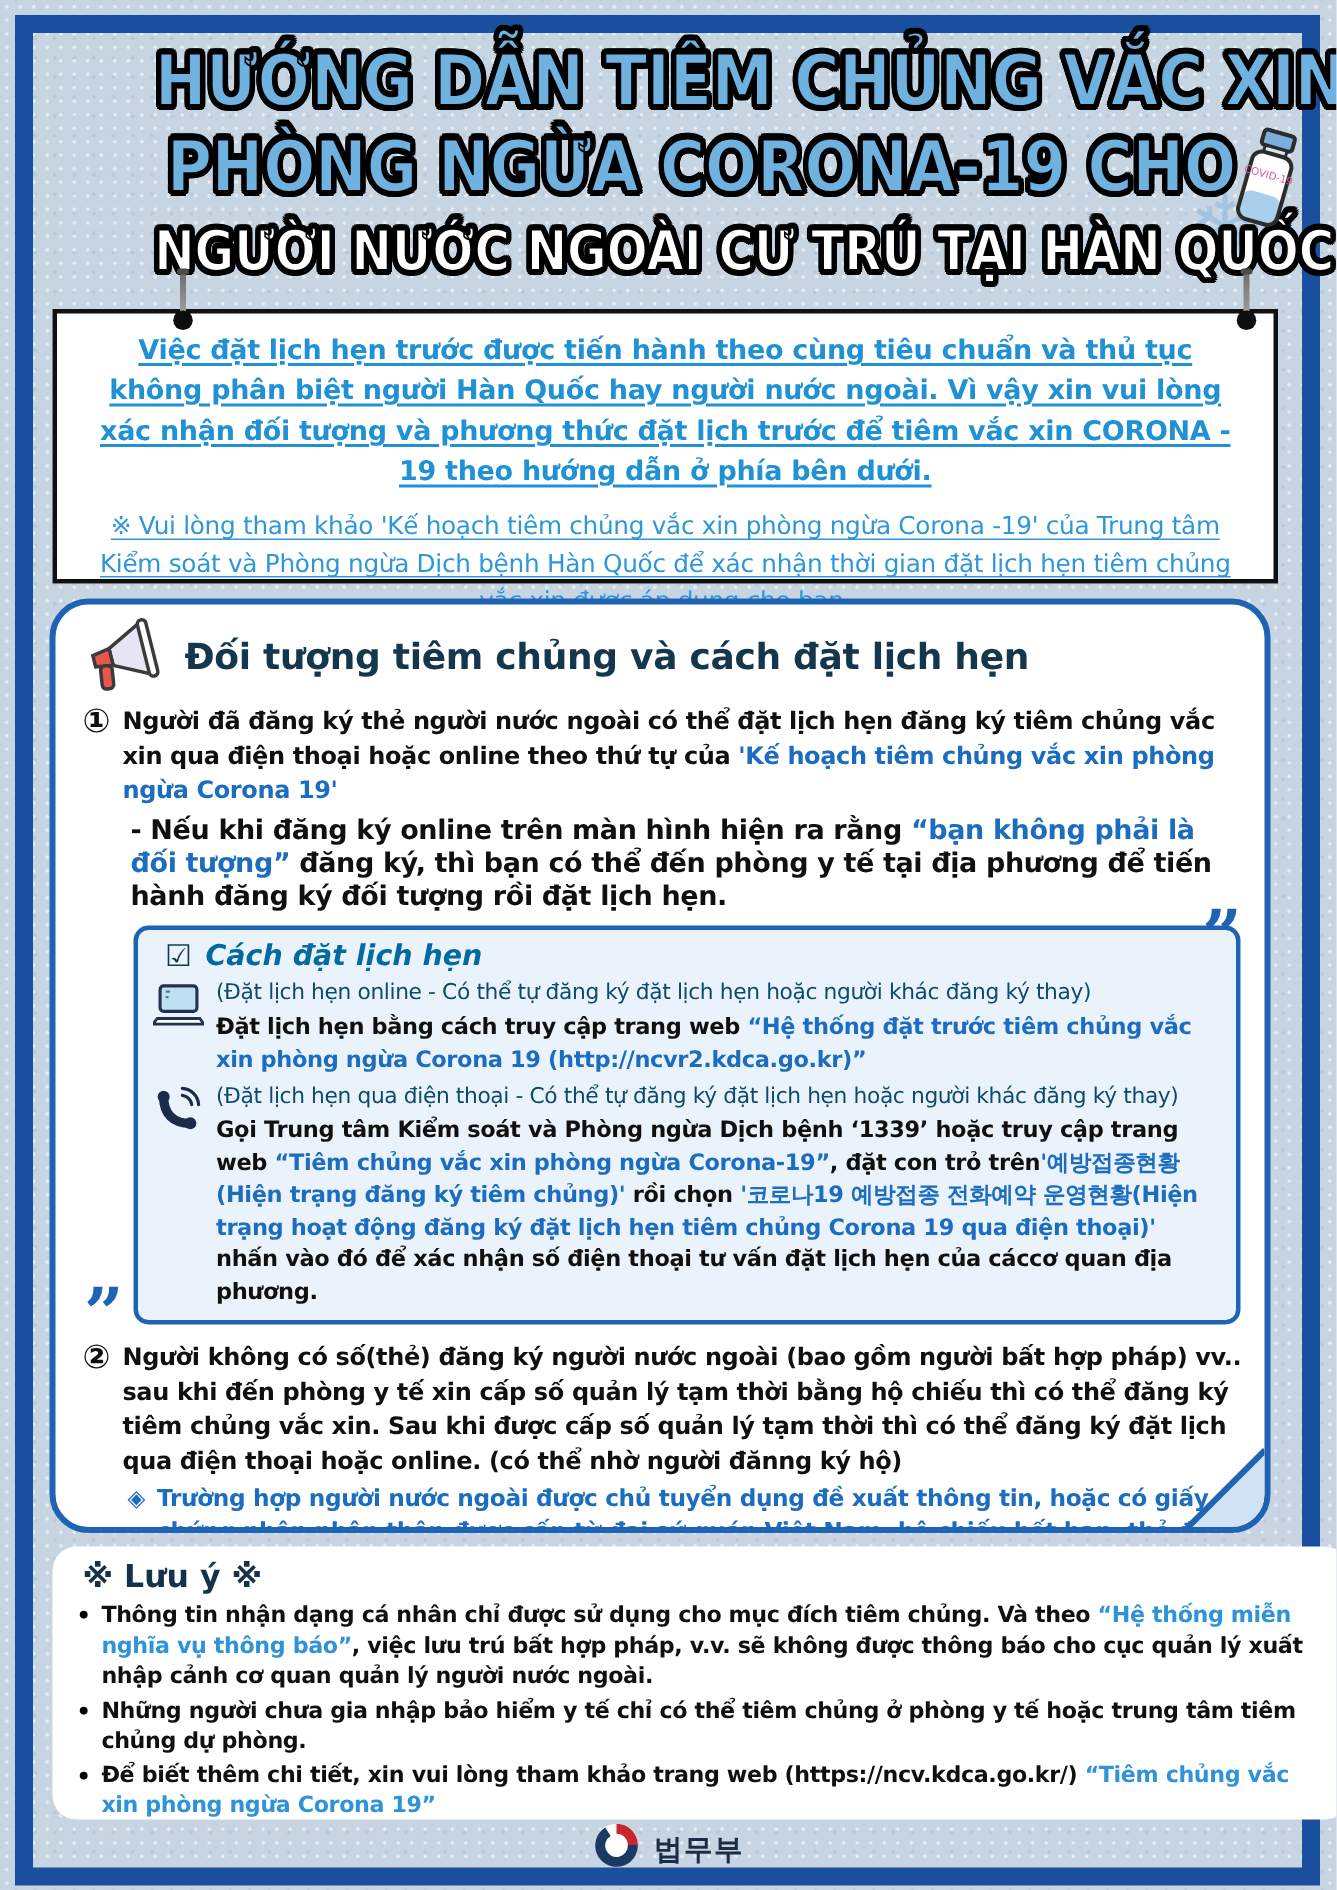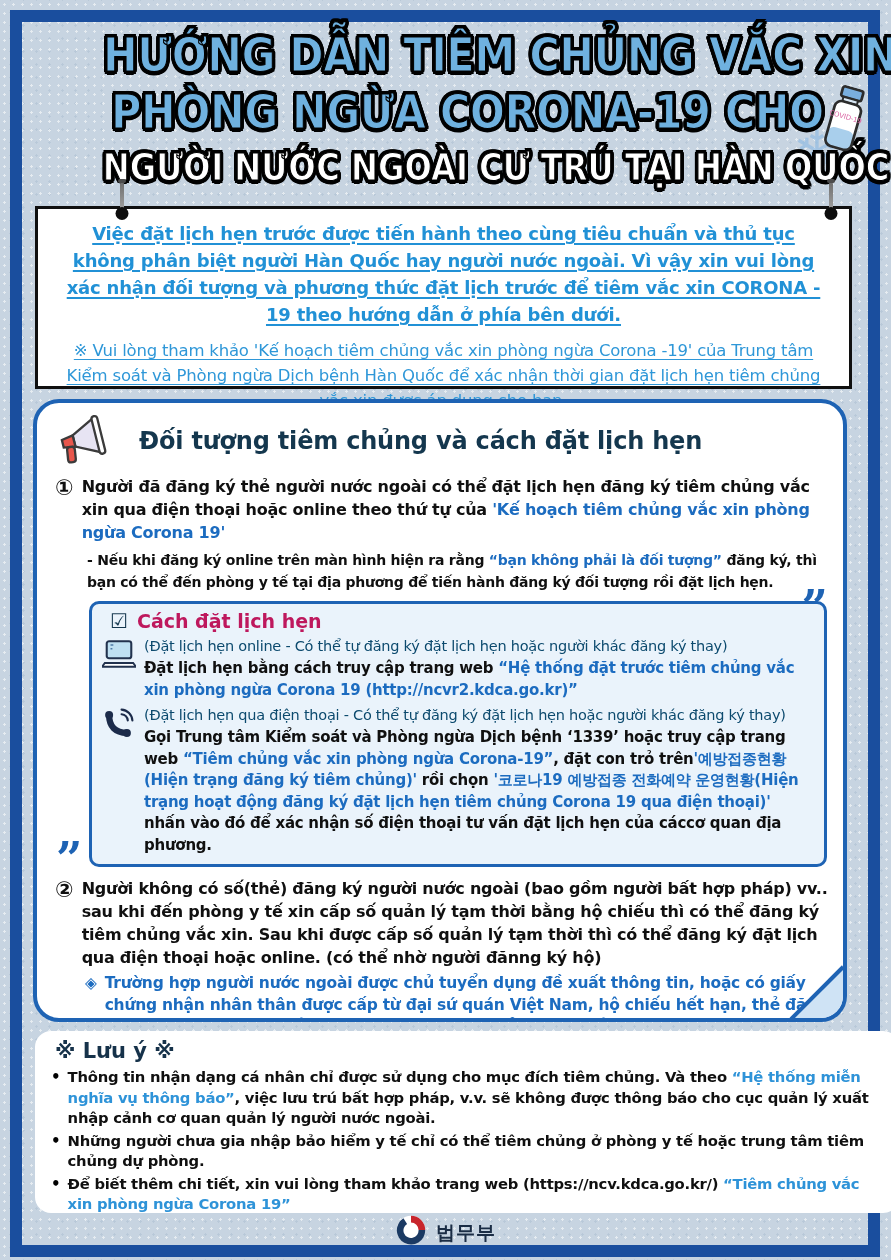--- a/index.html
+++ b/index.html
@@ -39,27 +39,27 @@
   
   .main-box{position:absolute;left:33px;top:399px;width:814px;height:623px;background:#fff;
     border:4px solid #1e63b4;border-radius:26px;box-sizing:border-box;padding:8px 14px 0 12px;overflow:hidden;z-index:2;}
   .main-head{display:flex;align-items:center;gap:12px;margin:0 0 4px 4px;}
   .main-title{font-size:24px;font-weight:800;color:#14374e;letter-spacing:-.2px;}
   .item{display:flex;gap:8px;margin-left:6px;}
   .inum{font-size:22px;font-weight:600;color:#0f0f0f;flex:none;line-height:26px;}
   .itext{font-size:16px;font-weight:600;color:#101010;line-height:23px;letter-spacing:-.25px;}
   .rt-b{color:#1c6cc0;}
   .rt-lb{color:#2e93d8;font-weight:700;}
-  .item1-sub{margin:5px 2px 8px 38px;font-size:14px;font-weight:600;line-height:22px;color:#101010;letter-spacing:-.25px;}
+  .item1-sub{margin:5px 2px 8px 38px;font-size:18px;font-weight:600;line-height:22px;color:#101010;letter-spacing:-.25px;}
 
   .howto{position:relative;margin:8px 0 10px 40px;width:738px;background:#eaf3fb;border:3px solid #1e63b4;
     border-radius:10px;padding:6px 12px 8px 10px;box-sizing:border-box;}
   .howto-head{display:flex;align-items:center;gap:9px;margin-left:8px;}
   .check-icon{font-size:20px;color:#14374e;line-height:1;}
-  .howto-title{font-size:19px;font-weight:800;color:#be185d;}
+  .howto-title{font-size:19px;font-weight:800;color:#0369a1;font-style:italic;}
   .hrow{display:flex;gap:6px;margin-top:4px;}
   .hicon{flex:none;width:36px;padding-top:3px;}
   .htext{flex:1;}
   .hlabel{font-size:14.5px;font-weight:400;color:#0c4a6e;line-height:20px;letter-spacing:-.25px;}
   .hbody{font-size:15px;font-weight:600;color:#101010;line-height:21.5px;margin-top:2px;letter-spacing:-.25px;}
   .quote{position:absolute;font-weight:800;color:#1e63b4;font-size:46px;line-height:1;font-family:"DejaVu Serif",serif;z-index:3;}
   .quote.tr{top:-20px;right:-4px;}
   .quote.bl{bottom:-18px;left:-36px;}
 
   .item2-note{display:flex;gap:8px;margin:3px 0 5px 36px;font-size:15.5px;font-weight:700;color:#1c6cc0;line-height:22px;letter-spacing:-.25px;}
@@ -112,21 +112,21 @@
   <section class="main-box">
     <div class="main-head">
       <svg width="58" height="54" viewBox="0 0 60 56">
         <g transform="rotate(-14 30 28)">
           <path d="M22 20 L46 8 L46 44 L22 32 Z" fill="#e7e4f3" stroke="#3b3b3b" stroke-width="2.4"></path>
           <rect x="45" y="6" width="6" height="40" rx="3" fill="#ffffff" stroke="#3b3b3b" stroke-width="2.4"></rect>
           <path d="M10 22 L22 20 L22 32 L10 30 Z" fill="#e8564c" stroke="#3b3b3b" stroke-width="2.4"></path>
           <rect x="12" y="31" width="8" height="16" rx="3" fill="#e8564c" stroke="#3b3b3b" stroke-width="2.4" transform="rotate(8 16 39)"></rect>
         </g>
       </svg>
-      <h2 class="main-title" style="margin:16px">Đối tượng tiêm chủng và cách đặt lịch hẹn</h2>
+      <h2 class="main-title" style="margin:0">Đối tượng tiêm chủng và cách đặt lịch hẹn</h2>
     </div>
 
     <div class="item">
       <span class="inum">①</span>
       <p class="itext" style="margin:0"><span>Người đã đăng ký thẻ người nước ngoài có thể đặt lịch hẹn đăng ký tiêm chủng vắc xin qua điện thoại hoặc online theo thứ tự của </span><span class="rt-b">'Kế hoạch tiêm chủng vắc xin phòng ngừa Corona 19'</span></p>
     </div>
     <p class="item1-sub"><span>- Nếu khi đăng ký online trên màn hình hiện ra rằng </span><span class="rt-b">“bạn không phải là đối tượng”</span><span> đăng ký, thì bạn có thể đến phòng y tế tại địa phương để tiến hành đăng ký đối tượng rồi đặt lịch hẹn.</span></p>
 
     <div class="howto">
       <span class="quote tr">”</span>

